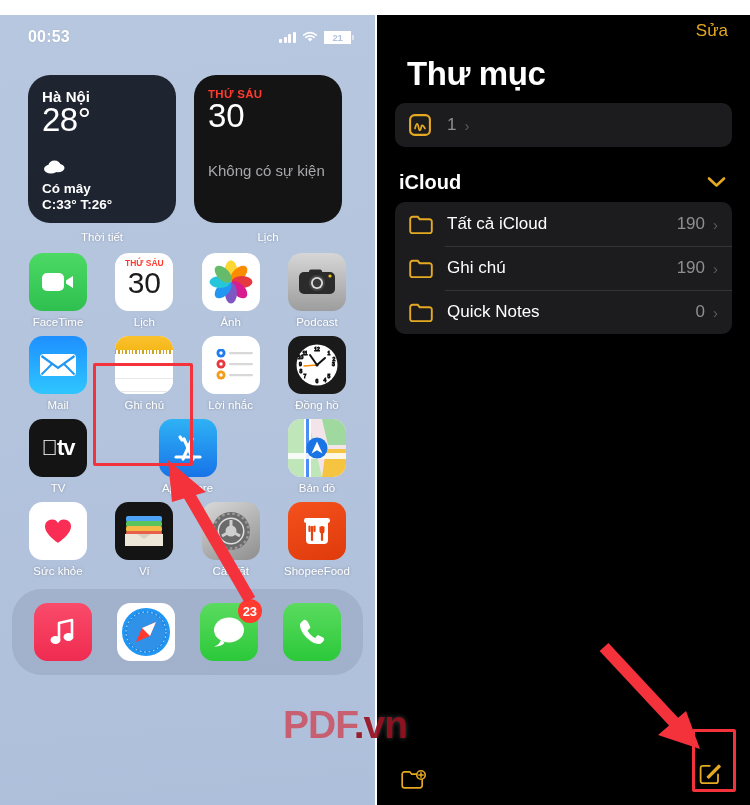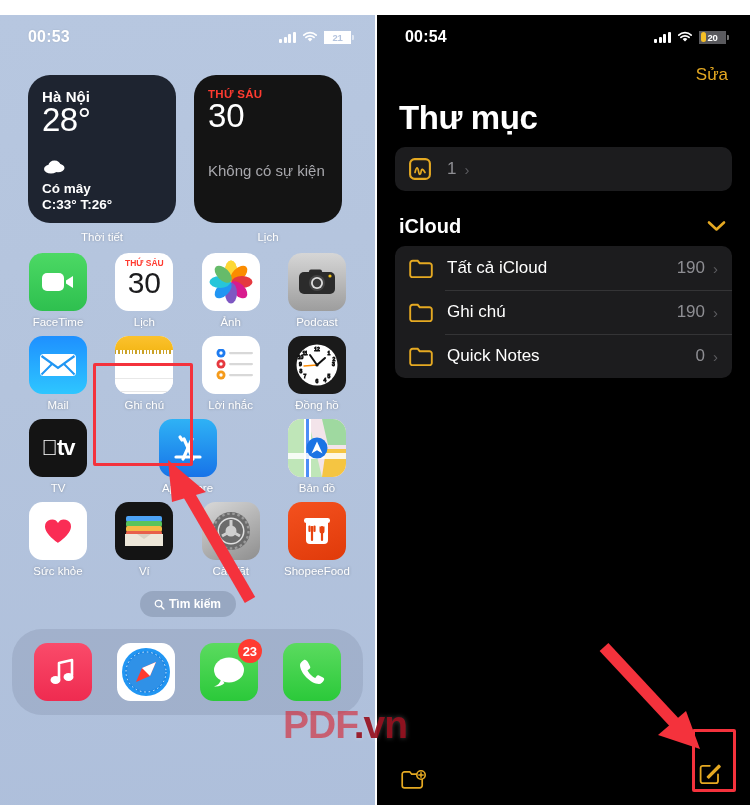--- a/index.html
+++ b/index.html
@@ -113,21 +113,21 @@
     position: relative; width: 375px; height: 805px; background: #000;
     overflow: hidden; border-left: 2px solid #fff;
   }
   .phone-right .sb-time { color: #fff; }
   .nav-edit {
     text-align: right; padding: 6px 22px 0 0;
     color: #e5a922; font-size: 17px;
   }
   .big-title {
     color: #fff; font-size: 33px; font-weight: bold;
-    padding: 14px 22px 10px 22px; letter-spacing: -.4px;
+    padding: 14px 22px 10px 30px; letter-spacing: -.4px;
   }
   .group {
     margin: 0 18px; background: #1c1c1e; border-radius: 10px; overflow: hidden;
   }
   .row-item {
     display: flex; align-items: center; height: 44px; padding-left: 14px; position: relative;
   }
   .row-item + .row-item::before {
     content:""; position: absolute; left: 50px; right: 0; top: 0; height: 1px;
     background: #343436;
@@ -436,27 +436,20 @@
                 <line x1="22" y1="13" x2="22" y2="26"></line>
               </g>
               <path d="M19.5 12.5h5v4.5a2.5 2.5 0 0 1-5 0z" fill="#e8430e"></path>
             </svg>
           </div>
           <div class="app-label">ShopeeFood</div>
         </div>
       </div>
     </div>
 
-    <div class="search-pill">
-      <svg width="11" height="11" viewBox="0 0 12 12">
-          <circle cx="5" cy="5" r="3.6" stroke="#fff" stroke-width="1.4" fill="none"></circle>
-          <line x1="7.8" y1="7.8" x2="10.8" y2="10.8" stroke="#fff" stroke-width="1.5" stroke-linecap="round"></line>
-        </svg>
-      <span>Tìm kiếm</span>
-    </div>
 
     <div class="dock">
       <div class="icon" style="background:linear-gradient(180deg,#fa4b6a,#ef2b50)">
         <svg width="28" height="30" viewBox="0 0 28 30">
             <path d="M10 22V6l13-3v15" stroke="#fff" stroke-width="2.6" fill="none" stroke-linecap="round" stroke-linejoin="round"></path>
             <ellipse cx="6.5" cy="23" rx="5" ry="4" fill="#fff"></ellipse>
             <ellipse cx="19.5" cy="20" rx="5" ry="4" fill="#fff"></ellipse>
           </svg>
       </div>
       <div class="icon" style="background:#fff">
@@ -489,43 +482,20 @@
 
     <svg class="anno" style="left:150px;top:435px;width:110px;height:155px;overflow:visible">
       <defs></defs>
       <path d="M100 150 L35 38" stroke="#f4323c" stroke-width="12" stroke-linecap="butt"></path>
       <path d="M18 10 L56 42 L22 52 Z" fill="#f4323c"></path>
     </svg>
   </div>
 
   <div class="phone-right">
 
-    <div class="statusbar">
-      <div class="sb-time">00:54</div>
-      <div class="sb-right">
-        <div class="bars">
-            <i></i>
-            <i></i>
-            <i></i>
-            <i></i>
-          </div>
-        <div class="wifi">
-          <svg width="16" height="12" viewBox="0 0 16 12">
-              <path d="M8 10.6 5.6 8.1a3.5 3.5 0 0 1 4.8 0L8 10.6z" fill="#fff"></path>
-              <path d="M3.9 6.4a6 6 0 0 1 8.2 0" stroke="#fff" stroke-width="1.7" fill="none" stroke-linecap="round"></path>
-              <path d="M1.8 4.1a9 9 0 0 1 12.4 0" stroke="#fff" stroke-width="1.7" fill="none" stroke-linecap="round"></path>
-            </svg>
-        </div>
-        <div class="batt">
-          <span class="batt-fill"></span>
-          <span class="batt-num">20</span>
-          <span class="batt-cap"></span>
-        </div>
-      </div>
-    </div>
 
     <div class="nav-edit">Sửa</div>
 
     <div class="big-title">Thư mục</div>
 
     <div class="group">
       <div class="row-item">
         <div class="row-icon">
           <svg width="22" height="22" viewBox="0 0 22 22">
               <rect x="1.1" y="1.1" width="19.8" height="19.8" rx="4.5" fill="none" stroke="#e5a922" stroke-width="2.1"></rect>

